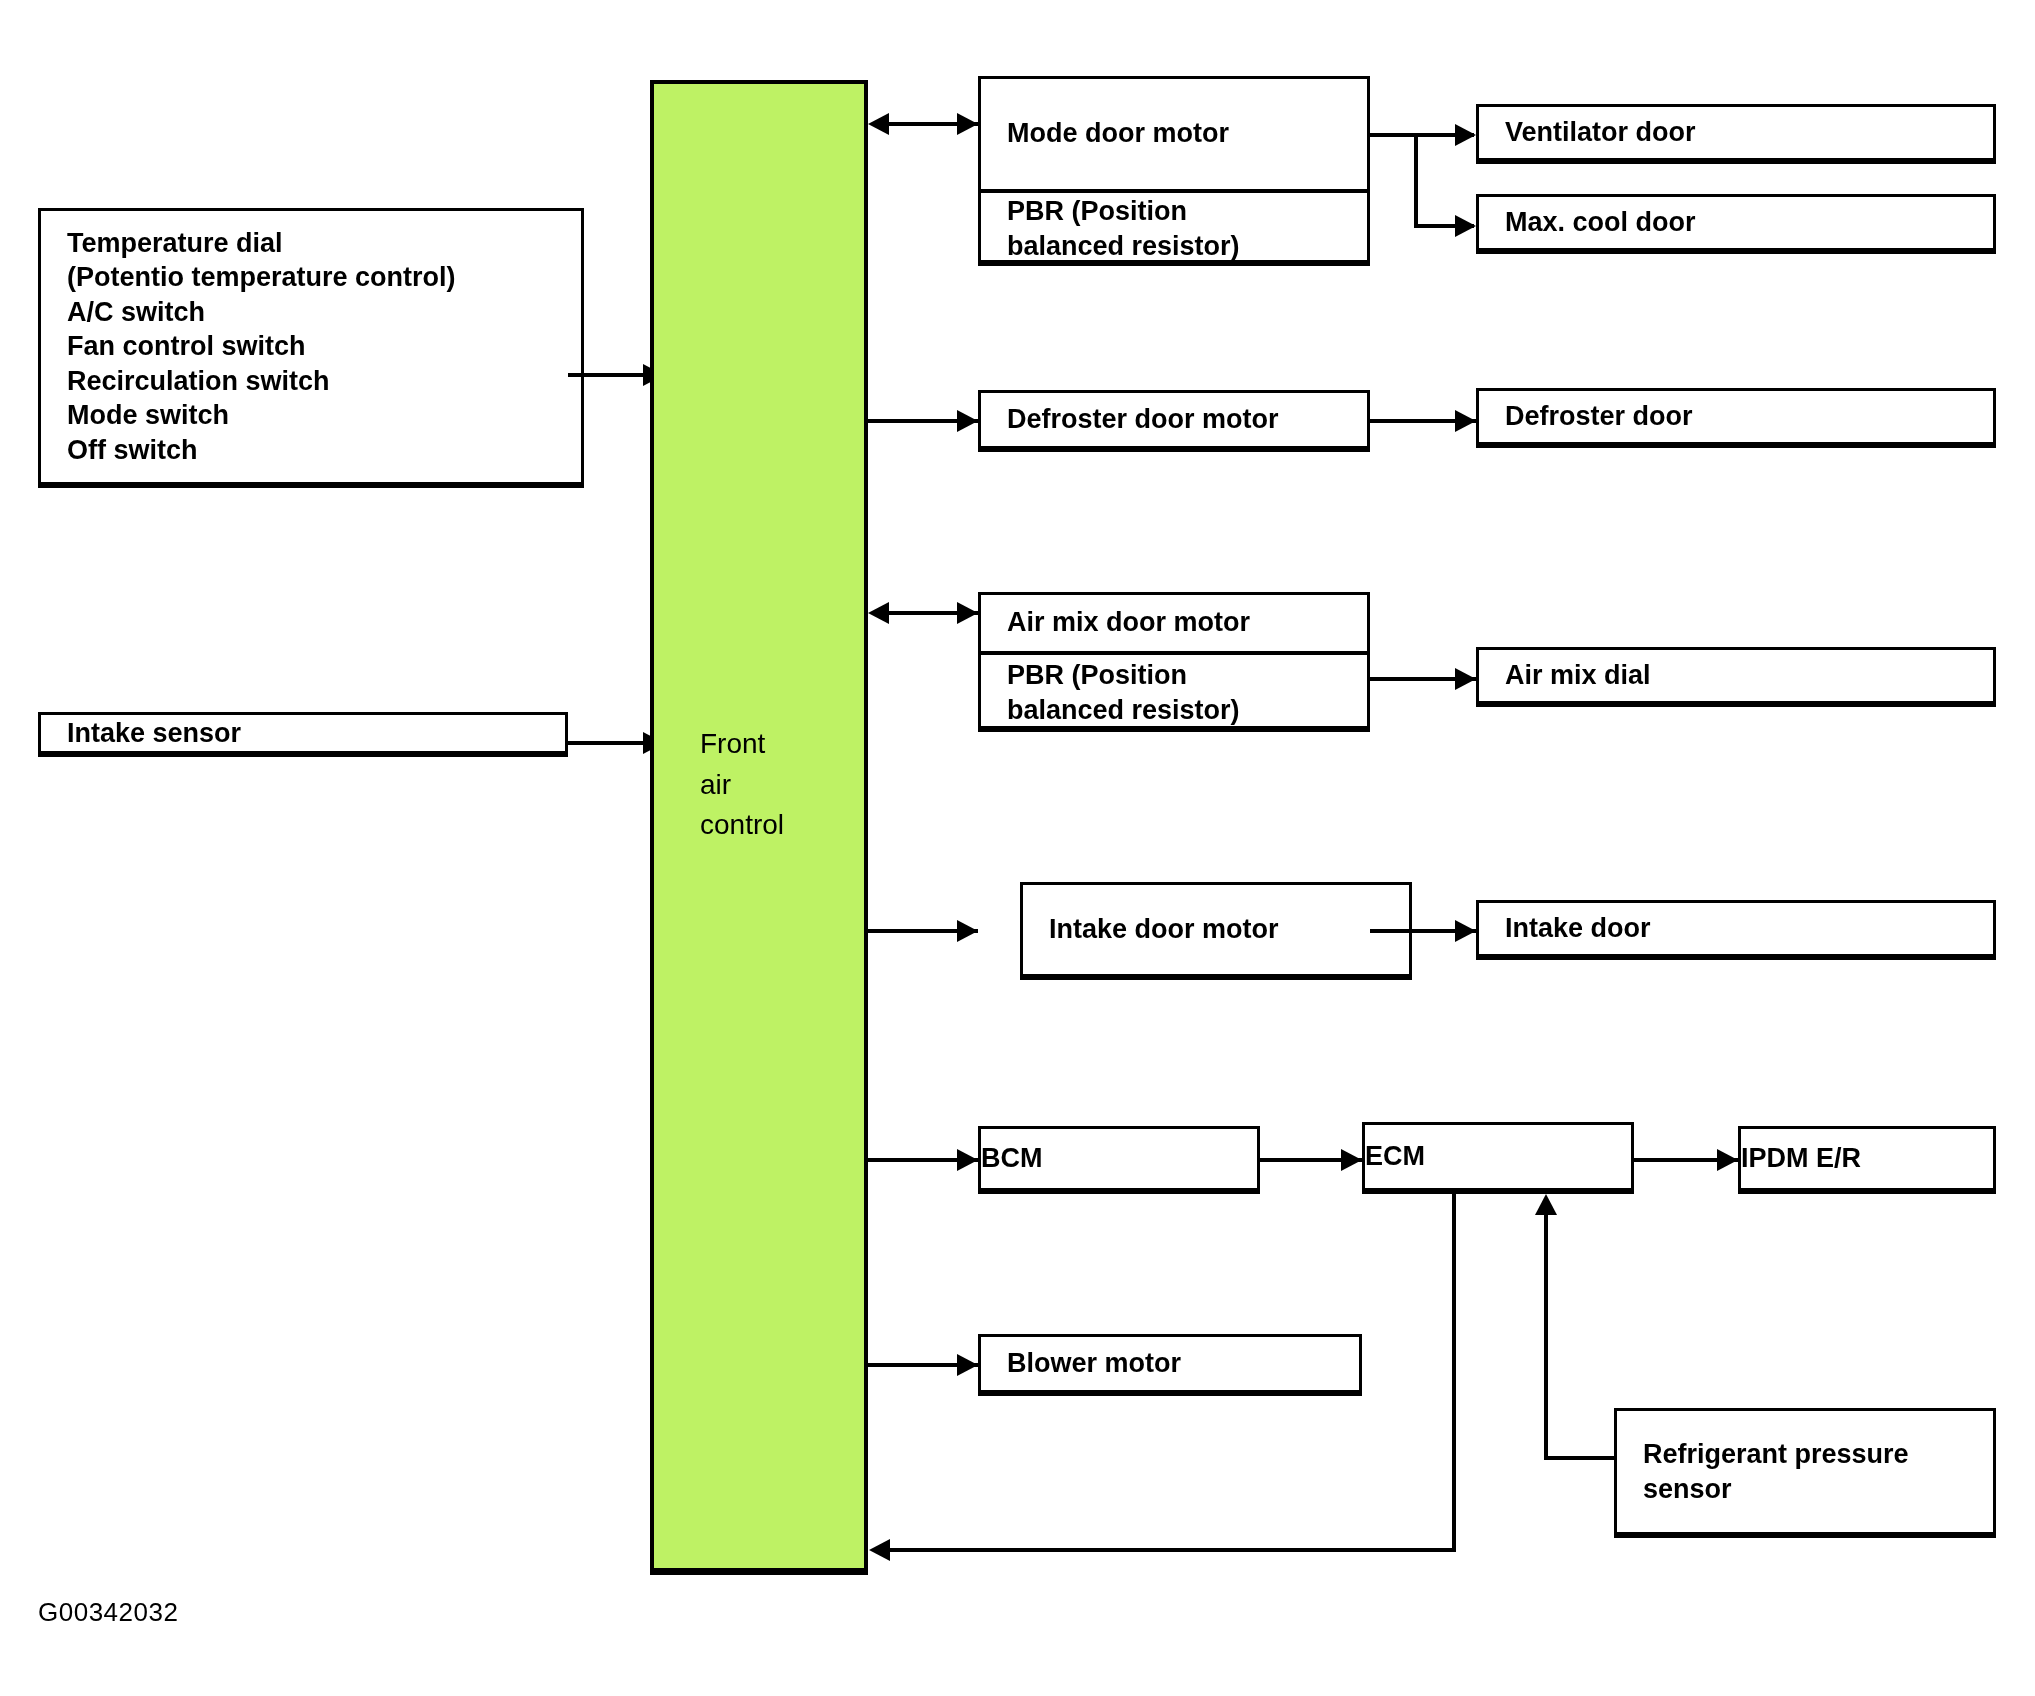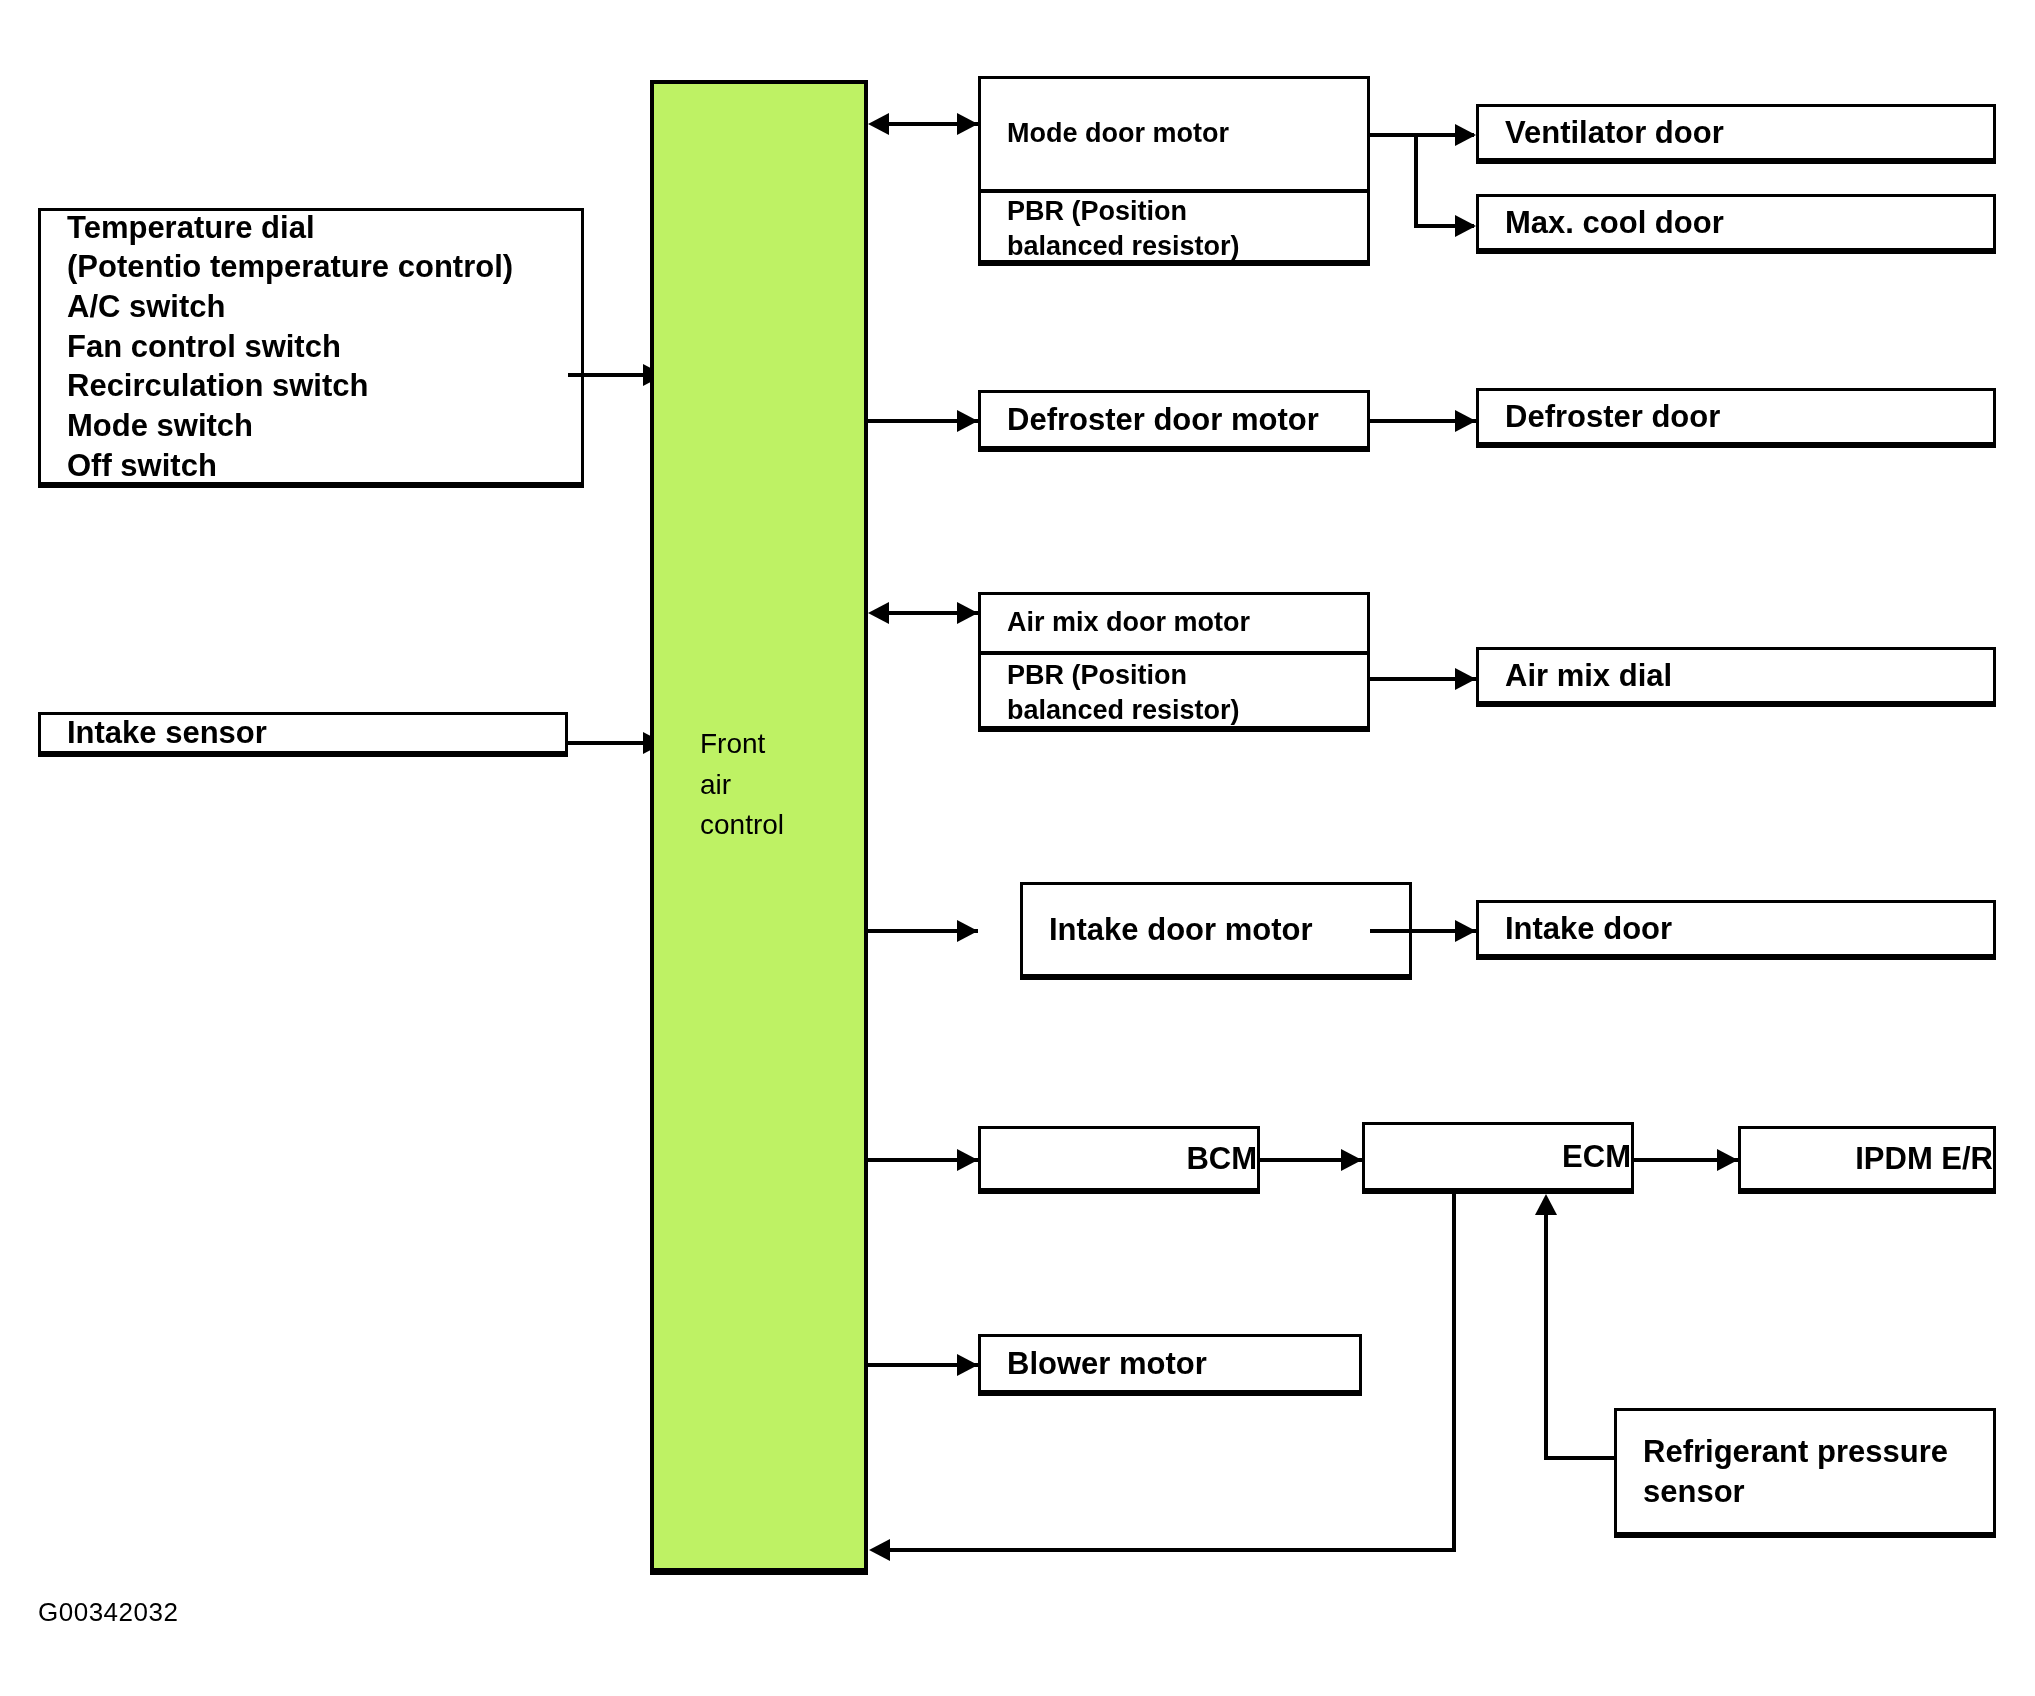--- a/index.html
+++ b/index.html
@@ -22,31 +22,31 @@
     box-sizing: border-box;
     background: #ffffff;
     border: 3px solid #000000;
     
     border-bottom-width: 6px;
     display: flex;
     align-items: center;
   }
   .box .label {
     display: block;
-    font-size: 31px;
+    font-size: 27px;
     font-weight: bold;
     color: #000000;
     line-height: 1.28;
     padding: 0 0 0 26px;
     white-space: pre-line;
   }
   .box.center .label {
     padding: 0;
     width: 100%;
-    text-align: right;
+    text-align: left;
   }
 
   
   .stack {
     position: absolute;
     box-sizing: border-box;
     border: 3px solid #000000;
     border-bottom-width: 6px;
     background: #fff;
     display: flex;

